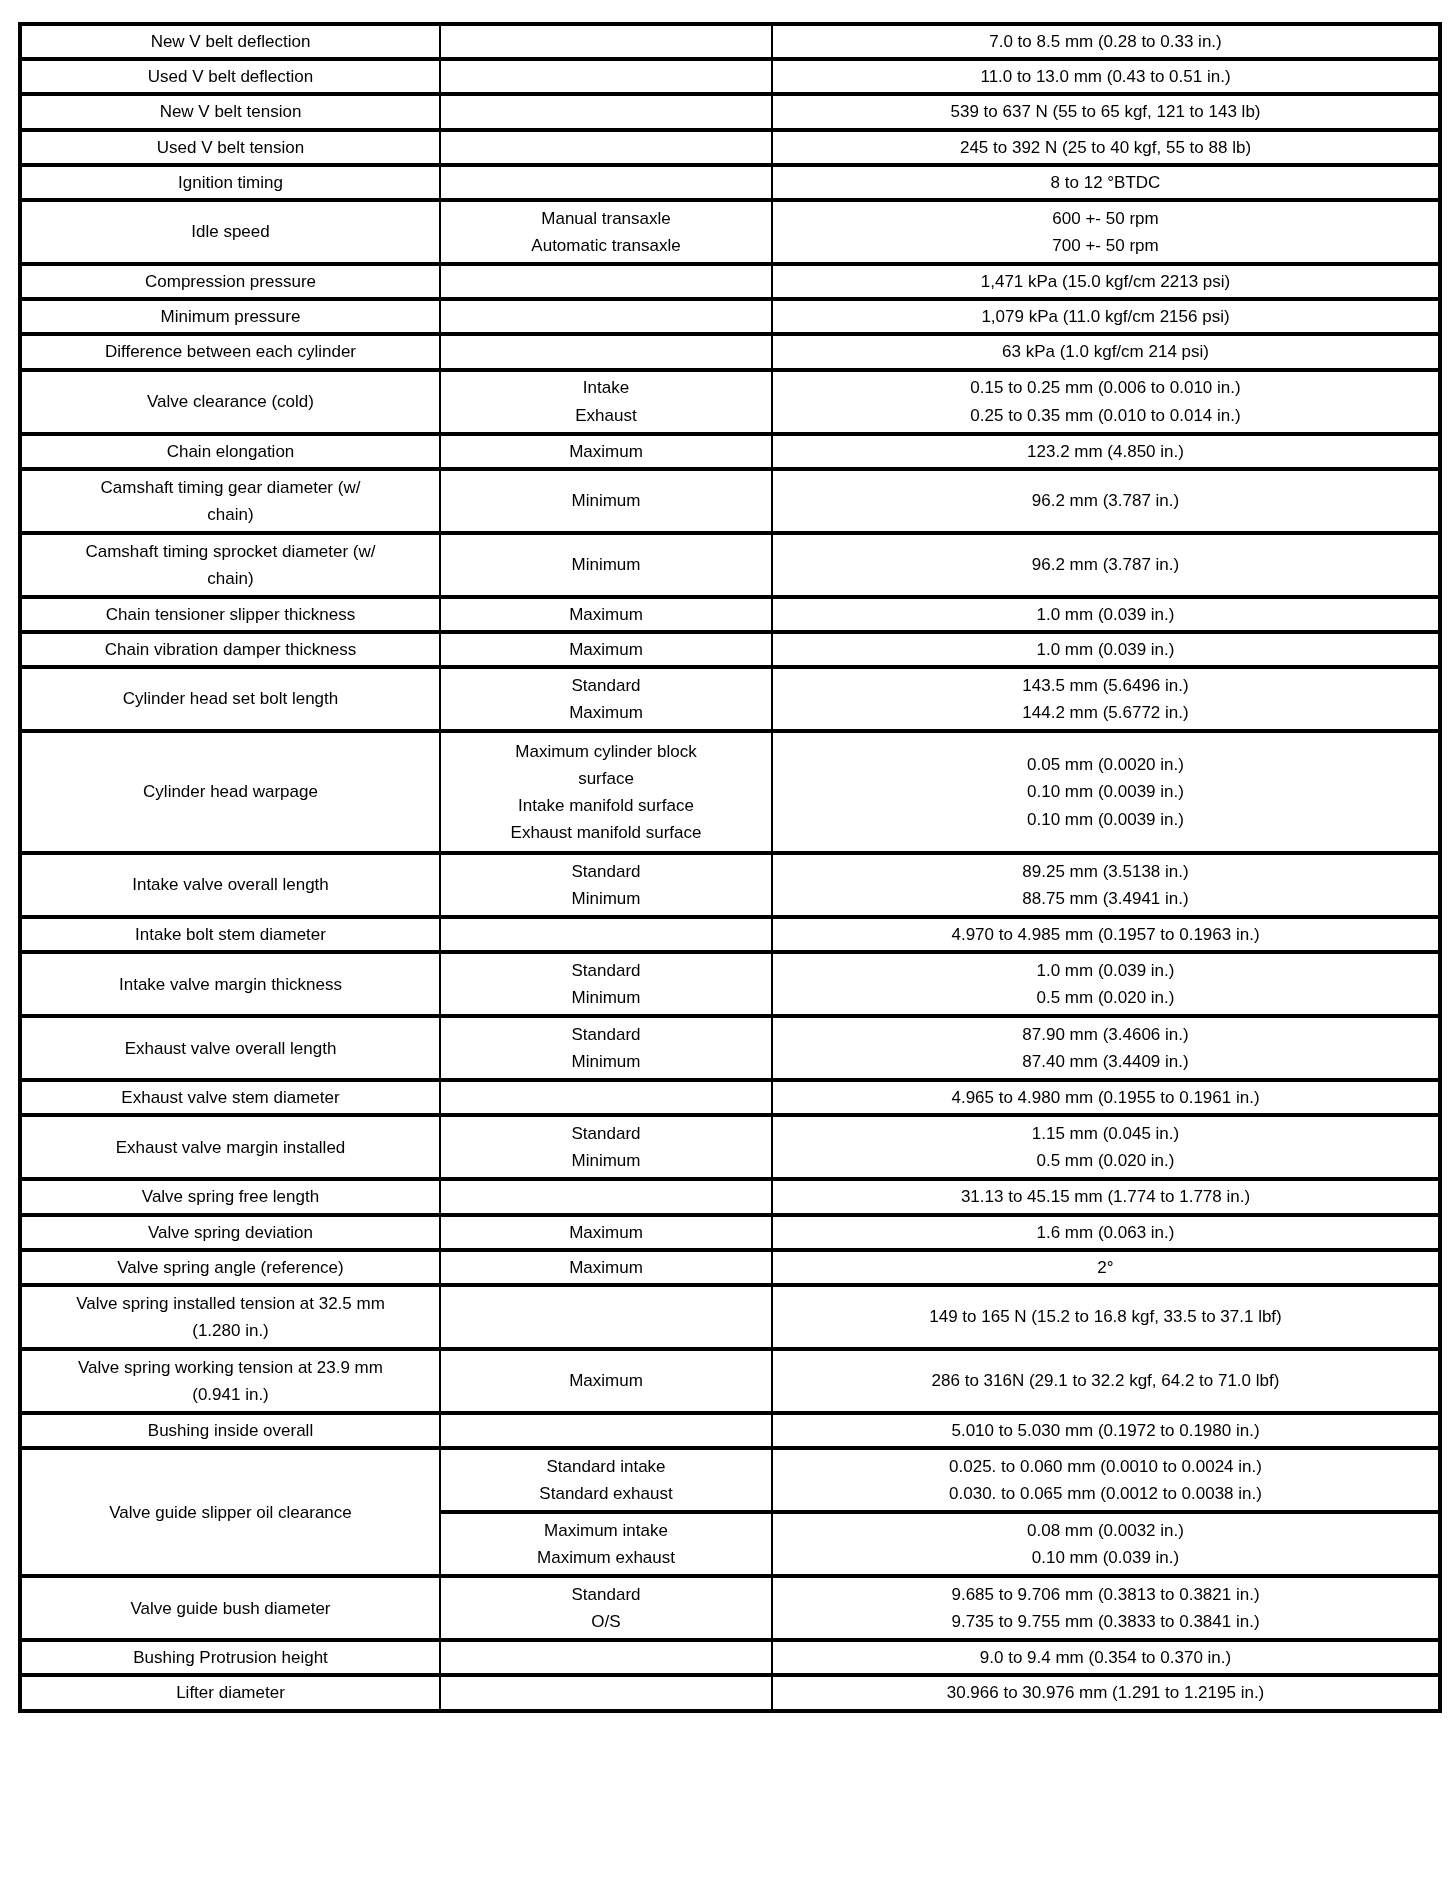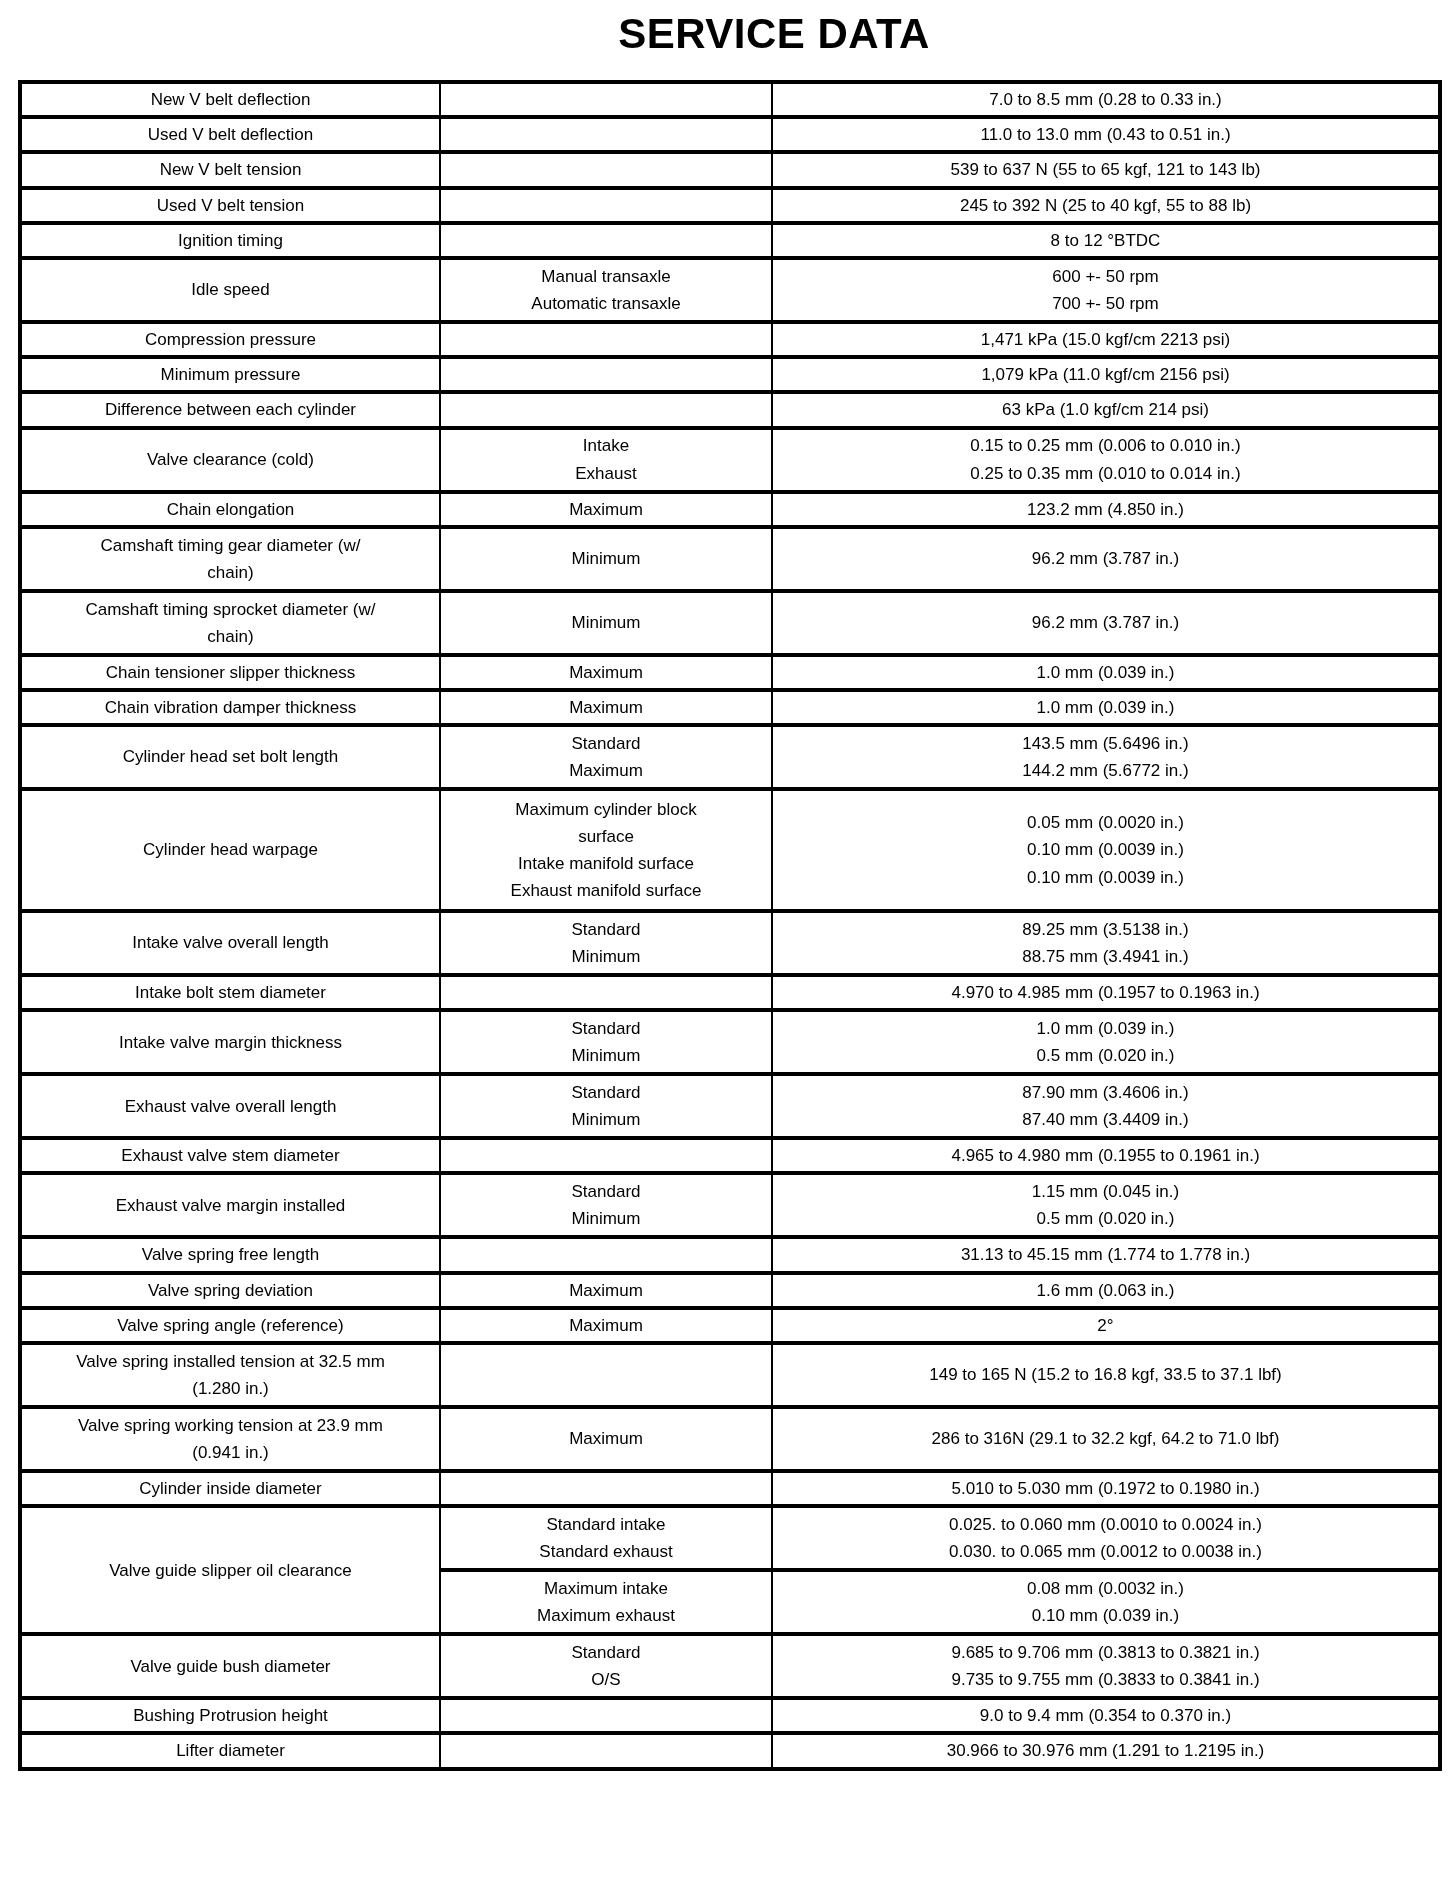--- a/index.html
+++ b/index.html
@@ -42,21 +42,20 @@
   .col-val  { width: 668px; }
   tr.rh1 { height: 34px; }
   tr.rh2 { height: 64px; }
   tr.rh4 { height: 122px; }
   tr.rhs { height: 64px; }
 </style>
 </head>
 <body>
 
 <div class="page">
-  <h1 class="title">SERVICE DATA</h1>
 
   <table class="spec-table">
     <colgroup>
       <col class="col-item">
         <col class="col-cond">
         <col class="col-val">
     </colgroup>
     <tbody>
       <tr class="rh1">
         <td>New V belt deflection</td>
@@ -215,21 +214,21 @@
         <td></td>
         <td>149 to 165 N (15.2 to 16.8 kgf, 33.5 to 37.1 lbf)</td>
       </tr>
       <tr class="rh2">
         <td>Valve spring working tension at 23.9 mm
 (0.941 in.)</td>
         <td>Maximum</td>
         <td>286 to 316N (29.1 to 32.2 kgf, 64.2 to 71.0 lbf)</td>
       </tr>
       <tr class="rh1">
-        <td>Cylinder inside diameter</td>
+        <td>Bushing inside overall</td>
         <td></td>
         <td>5.010 to 5.030 mm (0.1972 to 0.1980 in.)</td>
       </tr>
       <tr class="rhs">
         <td rowspan="2">Valve guide slipper oil clearance</td>
         <td>Standard intake
 Standard exhaust</td>
         <td>0.025. to 0.060 mm (0.0010 to 0.0024 in.)
 0.030. to 0.065 mm (0.0012 to 0.0038 in.)</td>
       </tr>

